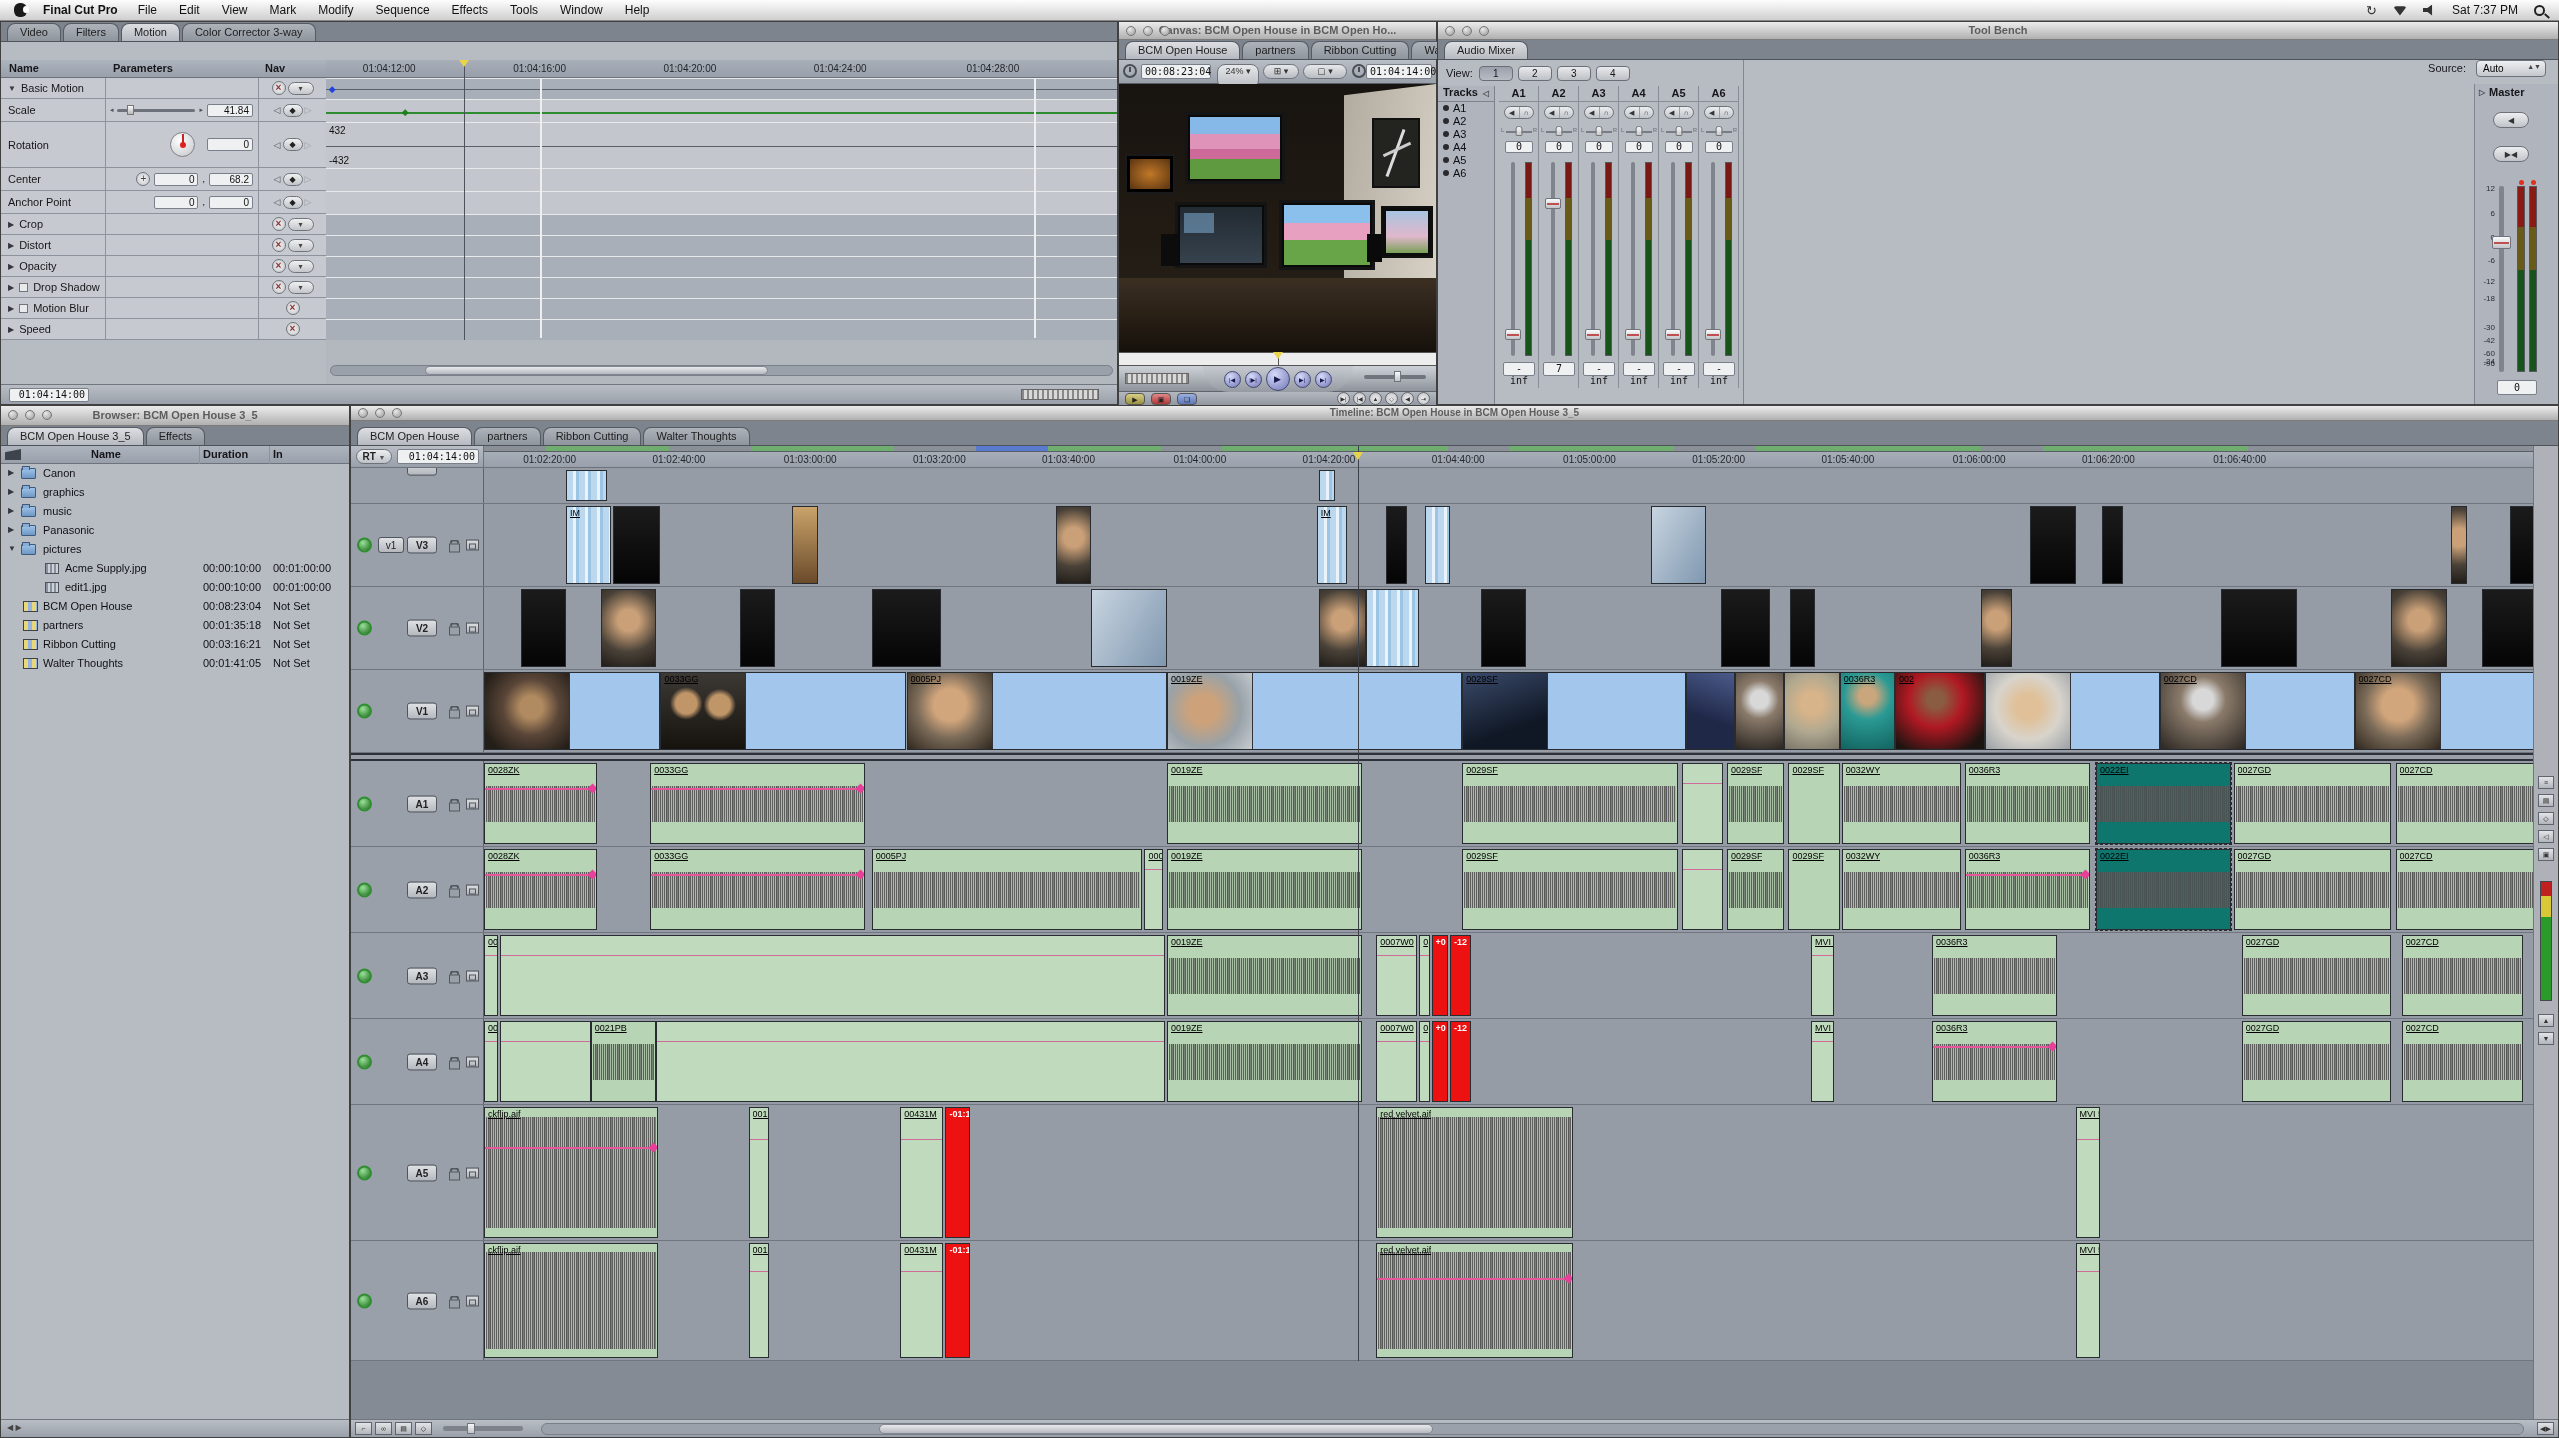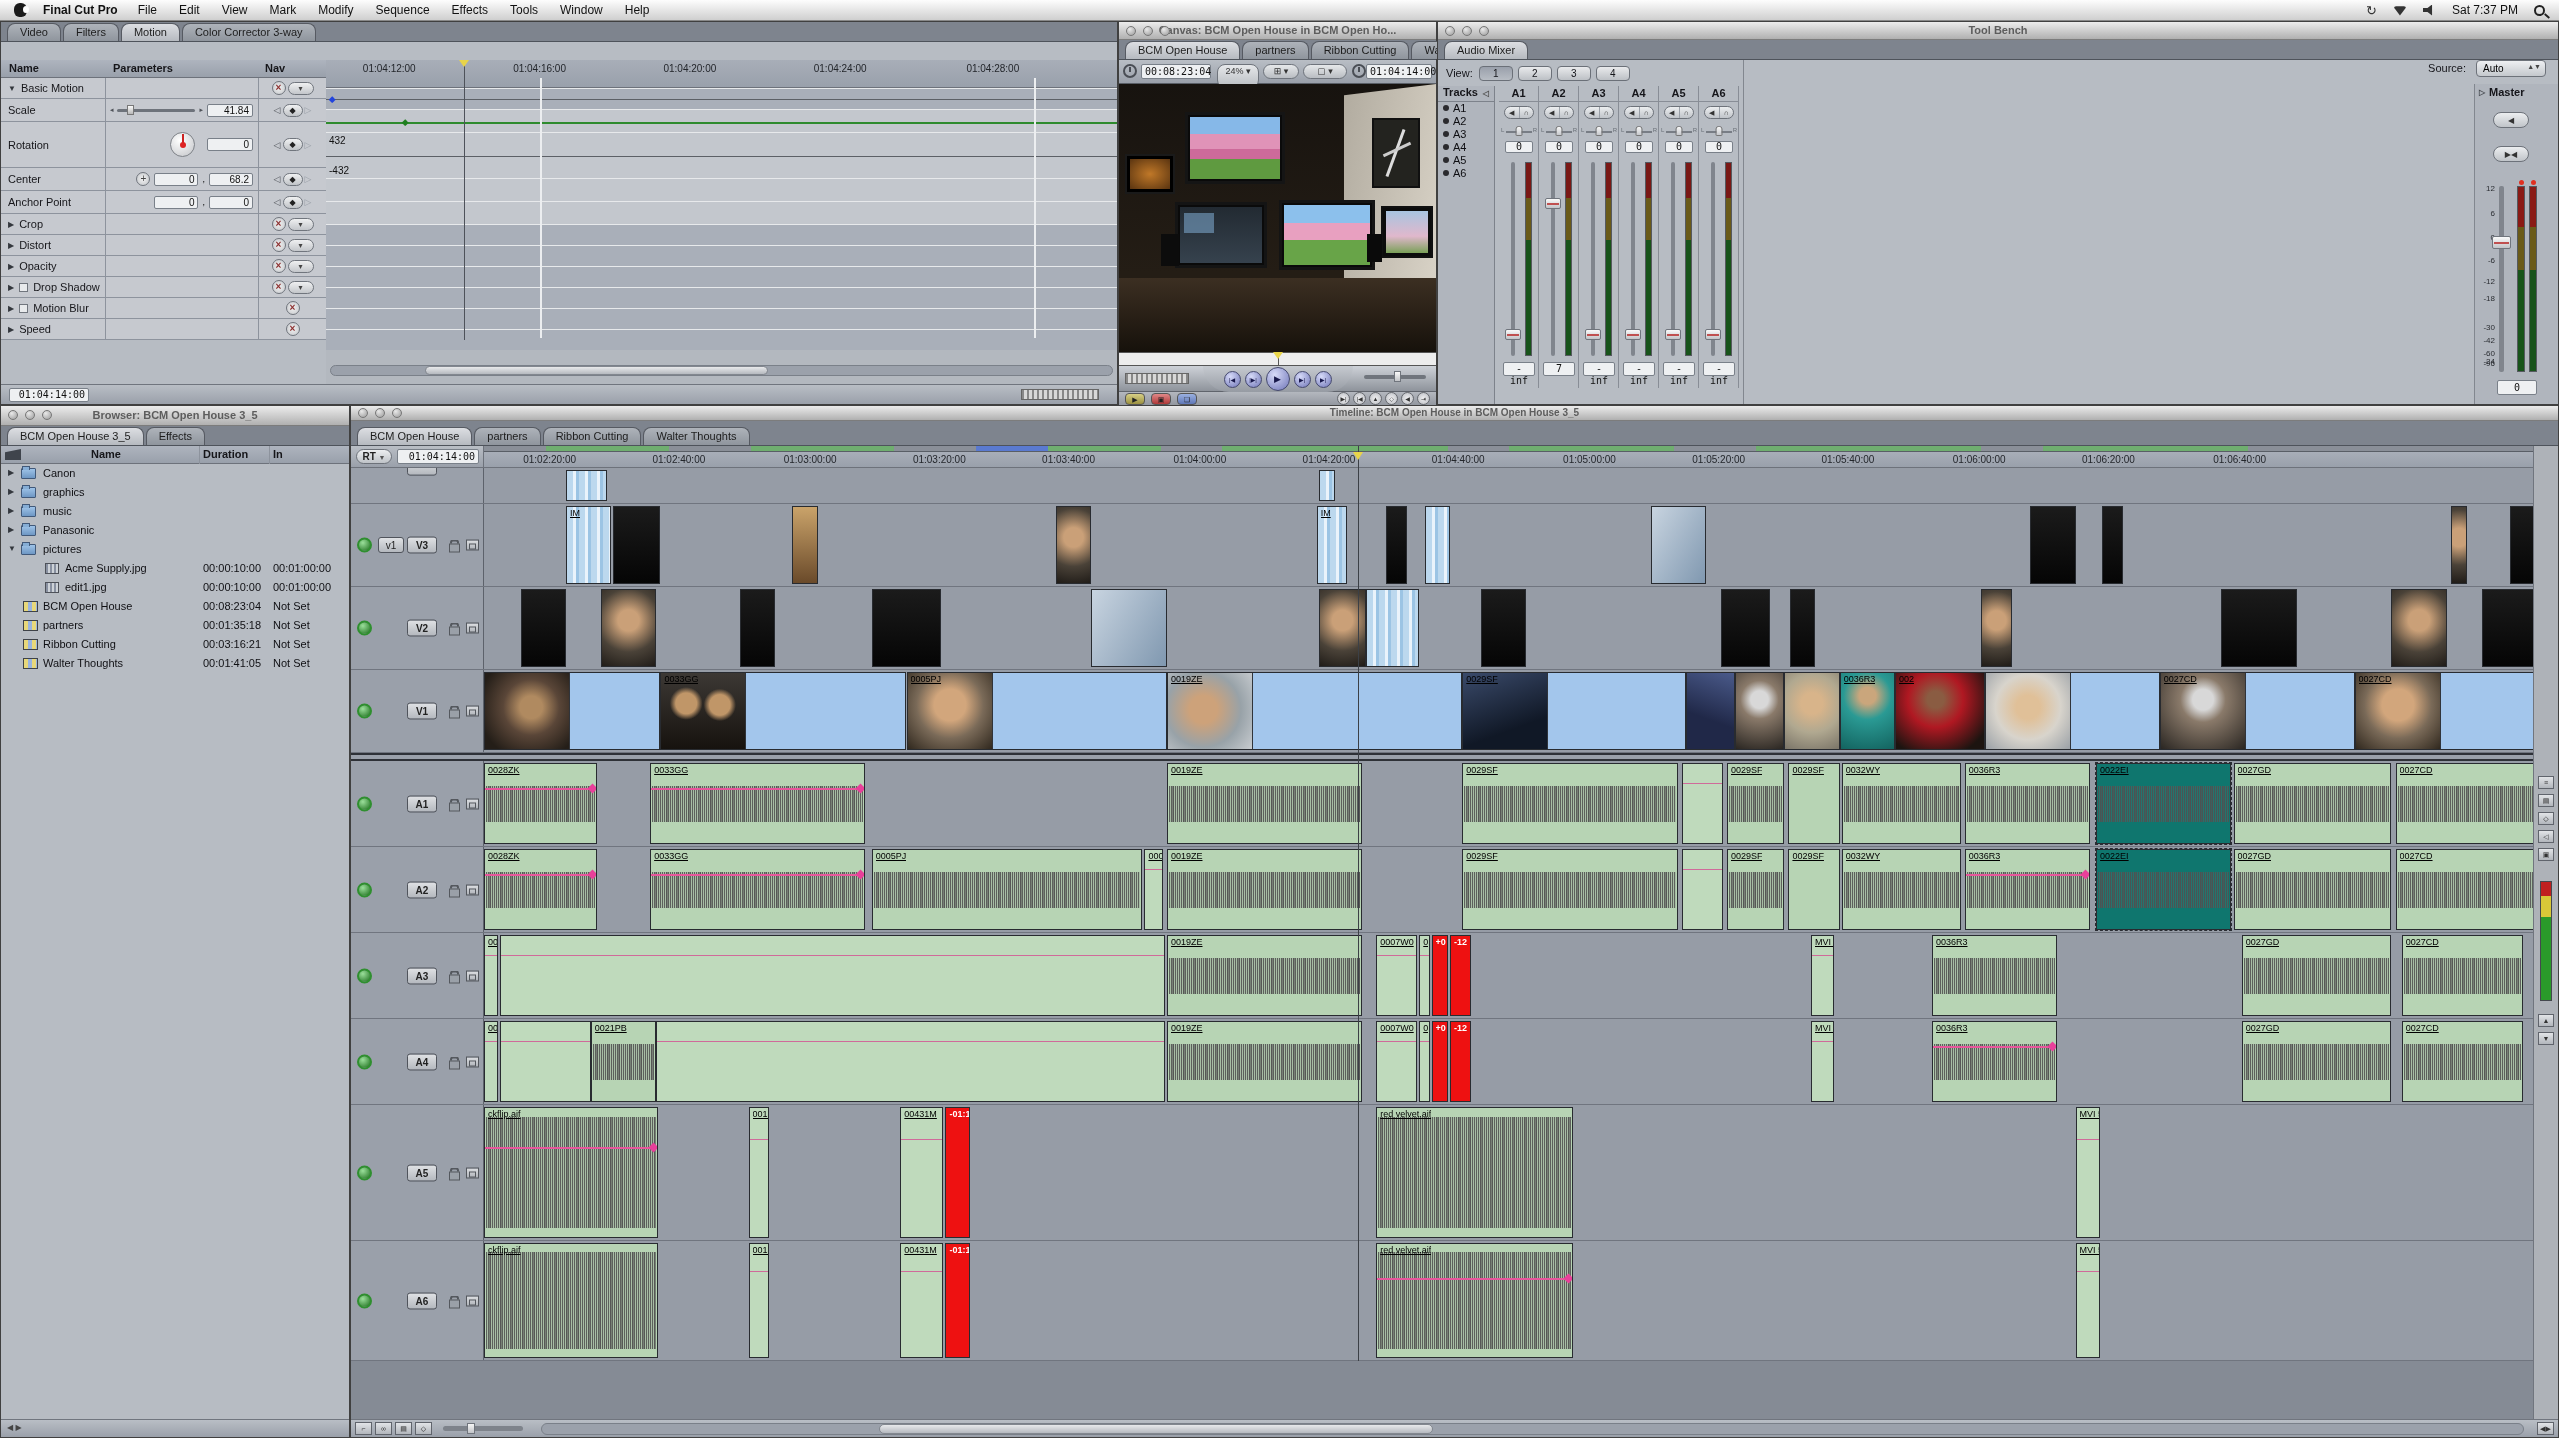--- a/index.html
+++ b/index.html
@@ -77,21 +77,21 @@
   .navtri { font-size:9px; color:#50545a; }
   .navtri.dim { color:#9aa0a8; }
   .navkf { width:20px; height:13px; border-radius:7px; border:1px solid #70757d;
     background:linear-gradient(#f0f1f2,#c0c3c7); font-size:8px; text-align:center; line-height:12px; color:#222; }
   .resetbtn { width:14px; height:14px; border-radius:50%; border:1px solid #70757d;
     background:radial-gradient(#efefef,#c5c8cc); color:#8c2f2f; font-weight:bold; font-size:10px;
     line-height:12px; text-align:center; }
   .editoval { width:26px; height:13px; border-radius:7px; border:1px solid #70757d;
     background:linear-gradient(#eff0f1,#c3c6ca); font-size:8px; color:#444; text-align:center; line-height:11px; }
   #kf-area { position:absolute; left:325px; top:38px; right:0; bottom:20px; background:#b3b8bf; overflow:hidden; }
-  #kf-ruler { position:relative; height:28px; background:linear-gradient(#a8aeb8,#99a0ab);
+  #kf-ruler { position:relative; height:18px; background:linear-gradient(#a8aeb8,#99a0ab);
     border-bottom:1px solid #6d727b; }
   #kf-ruler .rl { position:absolute; top:3px; transform:translateX(-50%); font-size:10px; color:#23262b; }
   .ticks { background-image:repeating-linear-gradient(90deg, rgba(40,44,50,.5) 0 1px, transparent 1px 13px); background-position:0 top; background-size:100% 4px; background-repeat:no-repeat; }
   #kf-bands { position:relative; }
   .kf-band { position:relative; border-top:1px solid #e7e9eb; background:#c3c7cd; }
   .kf-band.section { background:#a9afb9; }
   .kfline { position:absolute; left:0; right:0; height:1px; background:#5c6066; top:50%; }
   .kfline.green { background:#2e8b2e; height:2px; }
   .kfdiamond { position:absolute; font-size:9px; top:50%; transform:translate(-50%,-55%); }
   .rotlab { position:absolute; left:3px; font-size:10px; color:#111; }

